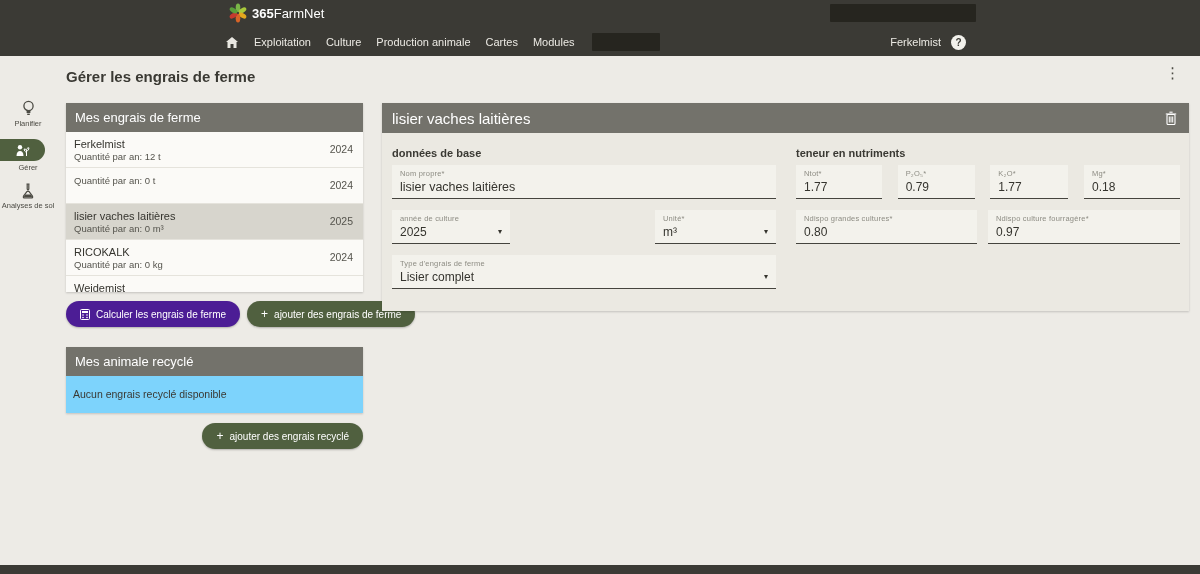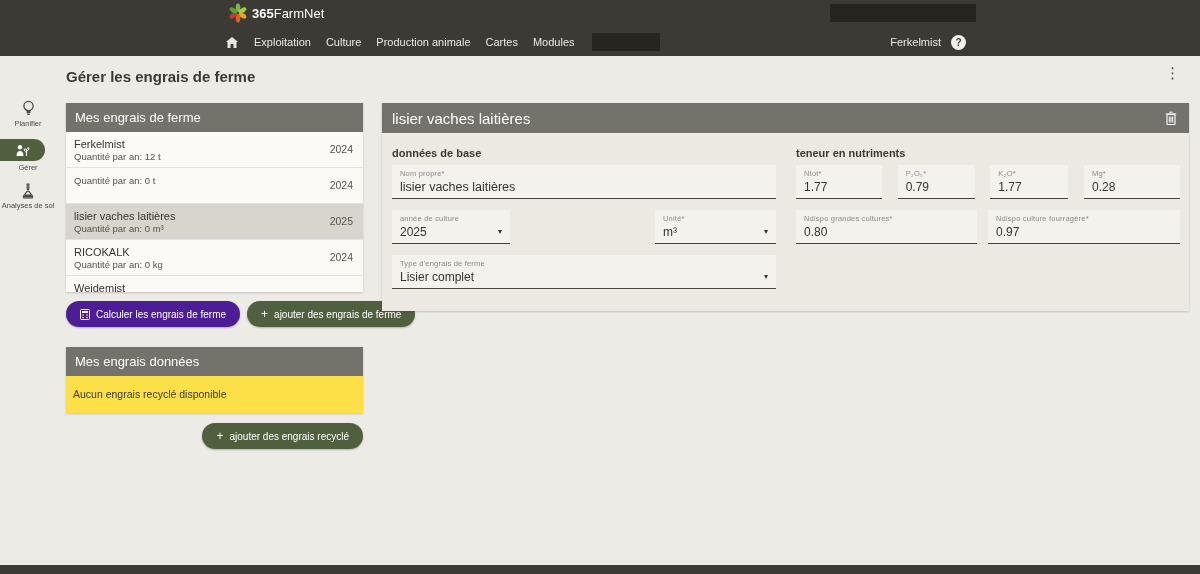--- a/index.html
+++ b/index.html
@@ -45,21 +45,21 @@
   .fert-year { position:absolute; right:10px; top:11px; font-size:10.5px; color:#55544d; }
 
   .btn-row { display:flex; gap:7px; margin-top:9px; }
   .btn-row.right { justify-content:flex-end; margin-top:10px; }
   .pill-btn { height:26px; border:none; border-radius:13px; color:#ffffff; font-size:10px; font-family:"Liberation Sans",sans-serif; display:flex; align-items:center; gap:6px; padding:0 14px; cursor:pointer; box-shadow:0 1px 2px rgba(0,0,0,0.25); white-space:nowrap; }
   .pill-dark { background:#4c1d95; }
   .pill-green { background:#50603f; }
   .plus-glyph { font-size:12px; line-height:1; }
 
   .recycled-panel { margin-top:20px; }
-  .recycled-body { background:#fde047; height:37px; padding:8px 8px 0 7px; }
+  .recycled-body { background:#7dd3fc; height:37px; padding:8px 8px 0 7px; }
   .recycled-empty { font-size:10.5px; color:#3a3933; }
 
   
   .detail { position:absolute; left:382px; top:103px; width:807px; box-shadow:0 1px 2px rgba(0,0,0,0.18); }
   .detail-header { height:30px; background:#73726b; color:#fff; display:flex; align-items:center; justify-content:space-between; padding:0 12px 0 10px; }
   .detail-title { font-size:15px; }
   .trash-btn { cursor:pointer; display:flex; align-items:center; }
   .detail-body { position:relative; background:#ebe9e2; height:178px; }
   .section-label { position:absolute; top:14px; font-size:11px; font-weight:bold; color:#3a3933; }
   .sec-base { left:10px; }
@@ -209,21 +209,21 @@
         <span>Calculer les engrais de ferme</span>
       </button>
       <button class="pill-btn pill-green">
         <span class="plus-glyph">+</span>
         <span>ajouter des engrais de ferme</span>
       </button>
     </div>
 
     <section class="panel recycled-panel">
       <div class="panel-header">
-        <span class="panel-title">Mes engrais données</span>
+        <span class="panel-title">Mes animale recyclé</span>
       </div>
       <div class="recycled-body">
         <span class="recycled-empty">Aucun engrais recyclé disponible</span>
       </div>
     </section>
 
     <div class="btn-row right">
       <button class="pill-btn pill-green">
         <span class="plus-glyph">+</span>
         <span>ajouter des engrais recyclé</span>
@@ -287,21 +287,21 @@
           <div class="field w77">
             <span class="flabel">P₂O₅*</span>
             <span class="fvalue">0.79</span>
           </div>
           <div class="field w78">
             <span class="flabel">K₂O*</span>
             <span class="fvalue">1.77</span>
           </div>
           <div class="field w96">
             <span class="flabel">Mg*</span>
-            <span class="fvalue">0.28</span>
+            <span class="fvalue">0.18</span>
           </div>
         </div>
         <div class="frow">
           <div class="field w181">
             <span class="flabel">Ndispo grandes cultures*</span>
             <span class="fvalue">0.80</span>
           </div>
           <div class="field w192">
             <span class="flabel">Ndispo culture fourragère*</span>
             <span class="fvalue">0.97</span>

